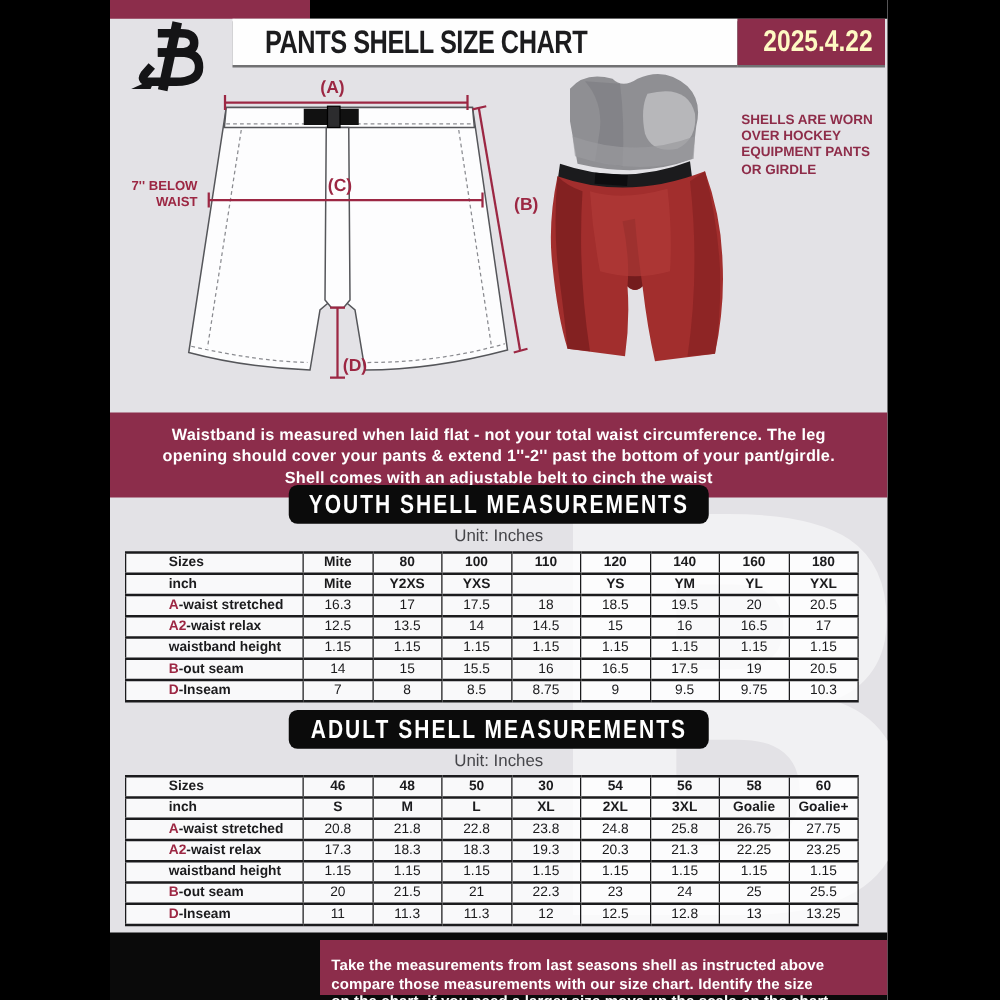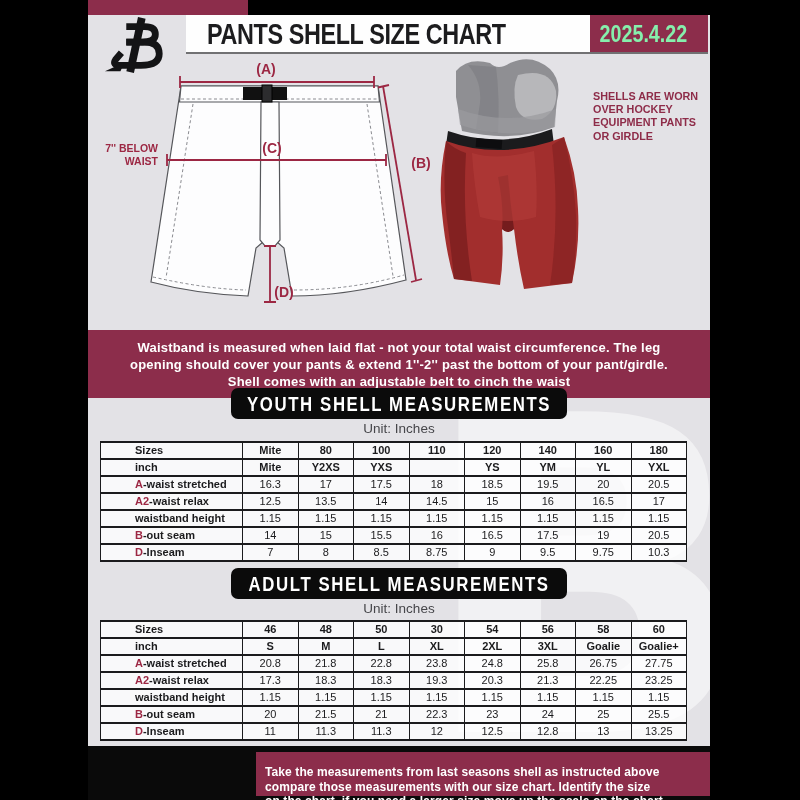--- a/index.html
+++ b/index.html
@@ -23,27 +23,27 @@
     z-index:0; pointer-events:none;
   }
   
   .top-maroon { position:absolute; left:0; top:0; width:160px; height:15px; background:#8c2d4b; z-index:2; }
   .top-black  { position:absolute; left:160px; top:0; width:462px; height:15px; background:#000; z-index:2; }
   .title-bar {
     position:absolute; left:98px; top:15px; width:404px; height:37px;
     background:#fefefe; z-index:3;
     display:flex; align-items:center; padding-left:26px;
     box-shadow:0 2px 0 rgba(20,20,20,0.55), 2px 0 0 rgba(20,20,20,0.25);
-    color:#1c1c1e; font-size:30px; font-weight:bold; white-space:nowrap;justify-content:flex-end;
+    color:#1c1c1e; font-size:26px; font-weight:bold; white-space:nowrap;
   }
   .title-bar .condensed { display:inline-block; transform:scaleX(0.78); transform-origin:left center; letter-spacing:-0.5px; }
   .date-box {
     position:absolute; left:502px; top:15px; width:118px; height:37px;
-    background:#8c2d4b; z-index:3; color:#86efac;
-    display:flex; align-items:center; justify-content:flex-start;
+    background:#8c2d4b; z-index:3; color:#fef9c3;
+    display:flex; align-items:center; justify-content:flex-end;
     font-size:24px; font-weight:bold;
     box-shadow:0 2px 0 rgba(20,20,20,0.55);
   }
   .date-box .condensed { display:inline-block; transform:scaleX(0.82); transform-origin:center; }
   .logo-header { position:absolute; left:13px; top:13px; z-index:3; }
   
   .diagram-svg { position:absolute; left:8px; top:56px; z-index:1; }
   .photo-svg   { position:absolute; left:350px; top:57px; z-index:1; }
   .photo-caption {
     position:absolute; left:505px; top:90px; width:114px; z-index:1;

